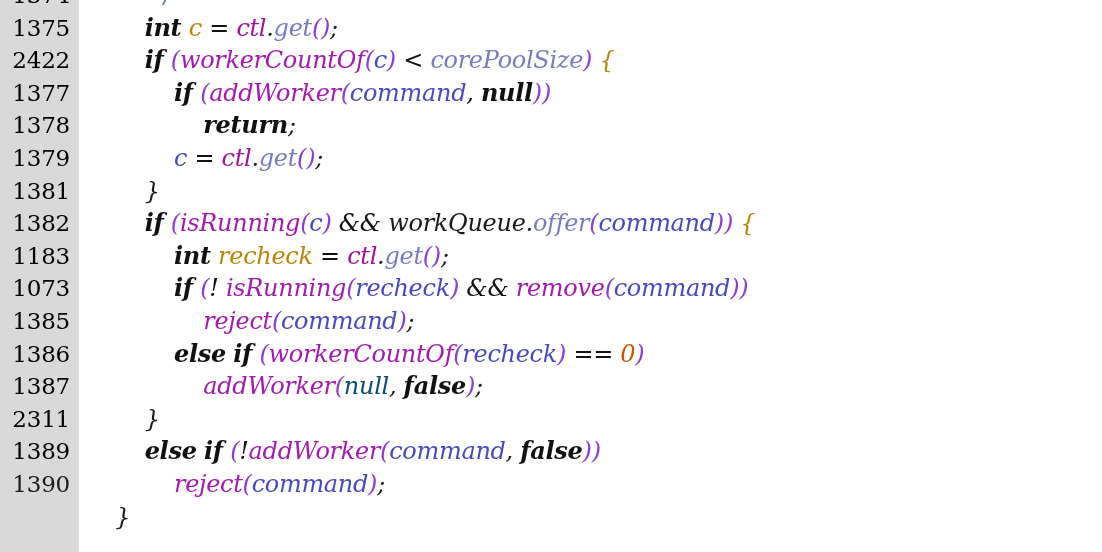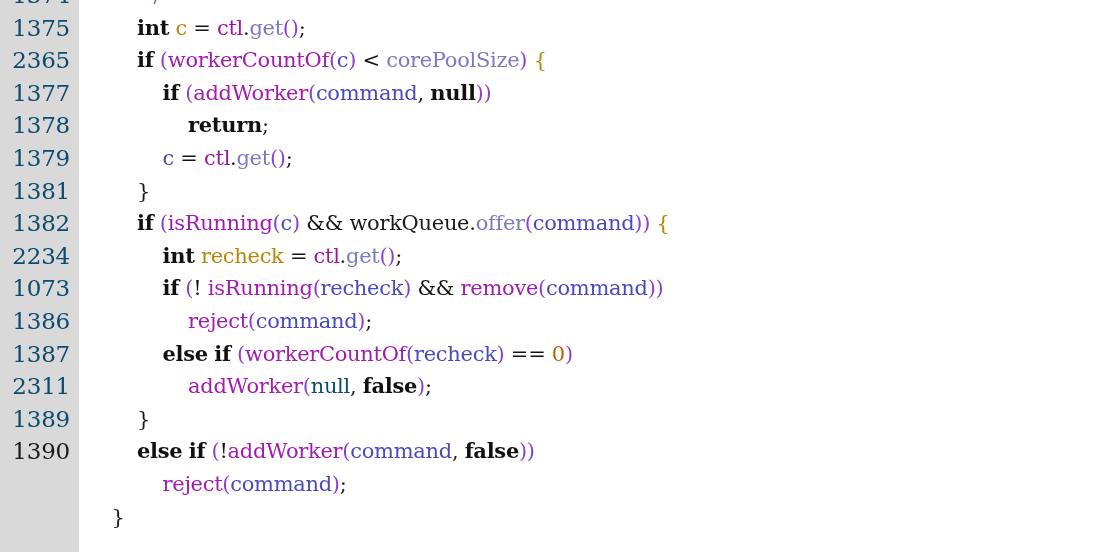--- a/index.html
+++ b/index.html
@@ -39,21 +39,21 @@
   }
   .gutter-line {
     height: 32.6px;
     line-height: 32.6px;
     text-align: right;
     padding-right: 9px;
     box-sizing: border-box;
     font-family: "DejaVu Serif", serif;
     font-size: 23px;
     letter-spacing: -0.2px;
-    color: #0c4a6e;
+    color: #000000;
     white-space: pre;
     user-select: none;
   }
   .gutter-line.mark {
     color: #1a1a1a;
   }
 
   
   #code-area {
     flex: 1;
@@ -64,23 +64,24 @@
   #code-inner {
     position: relative;
     top: -21px;
     padding-left: 4px;
   }
   .code-line {
     height: 32.6px;
     line-height: 32.6px;
     white-space: pre;
     font-family: "DejaVu Serif", serif;
-    font-size: 21px;
+    font-size: 24px;
     letter-spacing: -0.3px;
     color: #1a1a1a;
+    font-style: italic;
   }
 
   
   .t-plain    { color: #1a1a1a; }
   .t-kw       { color: #111111; font-weight: bold; }
   .t-decl     { color: #b8860b; }
   .t-field    { color: #a0159b; }
   .t-method   { color: #7b7bbf; }
   .t-call     { color: #a21caf; }
   .t-var      { color: #4a4abf; }
@@ -93,28 +94,29 @@
 </style>
 </head>
 <body>
 
 <div id="editor">
 
   <div id="gutter">
     <div id="gutter-inner">
         <div class="gutter-line">1374</div>
         <div class="gutter-line">1375</div>
-        <div class="gutter-line">2365</div>
+        <div class="gutter-line">2422</div>
         <div class="gutter-line">1377</div>
         <div class="gutter-line">1378</div>
         <div class="gutter-line">1379</div>
         <div class="gutter-line">1381</div>
         <div class="gutter-line">1382</div>
-        <div class="gutter-line">2234</div>
+        <div class="gutter-line">1183</div>
         <div class="gutter-line">1073</div>
+        <div class="gutter-line">1385</div>
         <div class="gutter-line">1386</div>
         <div class="gutter-line">1387</div>
         <div class="gutter-line">2311</div>
         <div class="gutter-line">1389</div>
         <div class="gutter-line mark">1390</div>
       </div>
   </div>
 
   <div id="code-area">
     <div id="code-inner">

